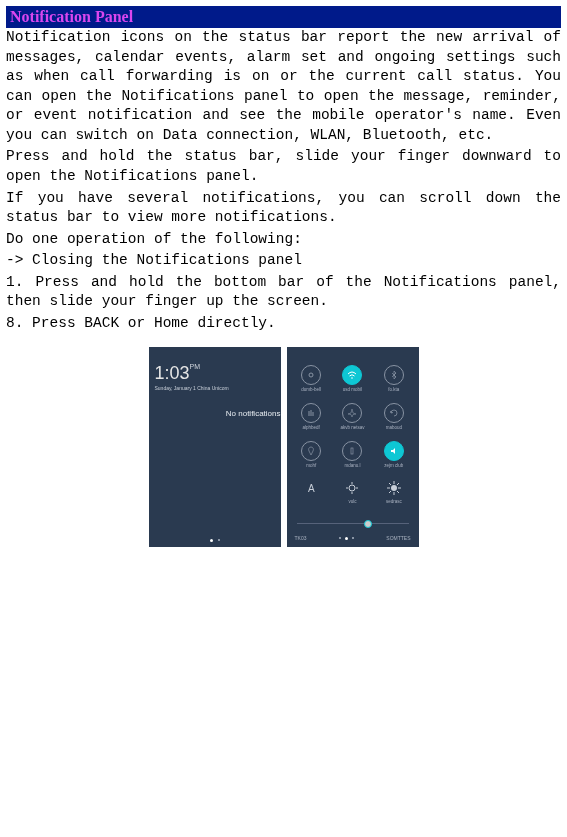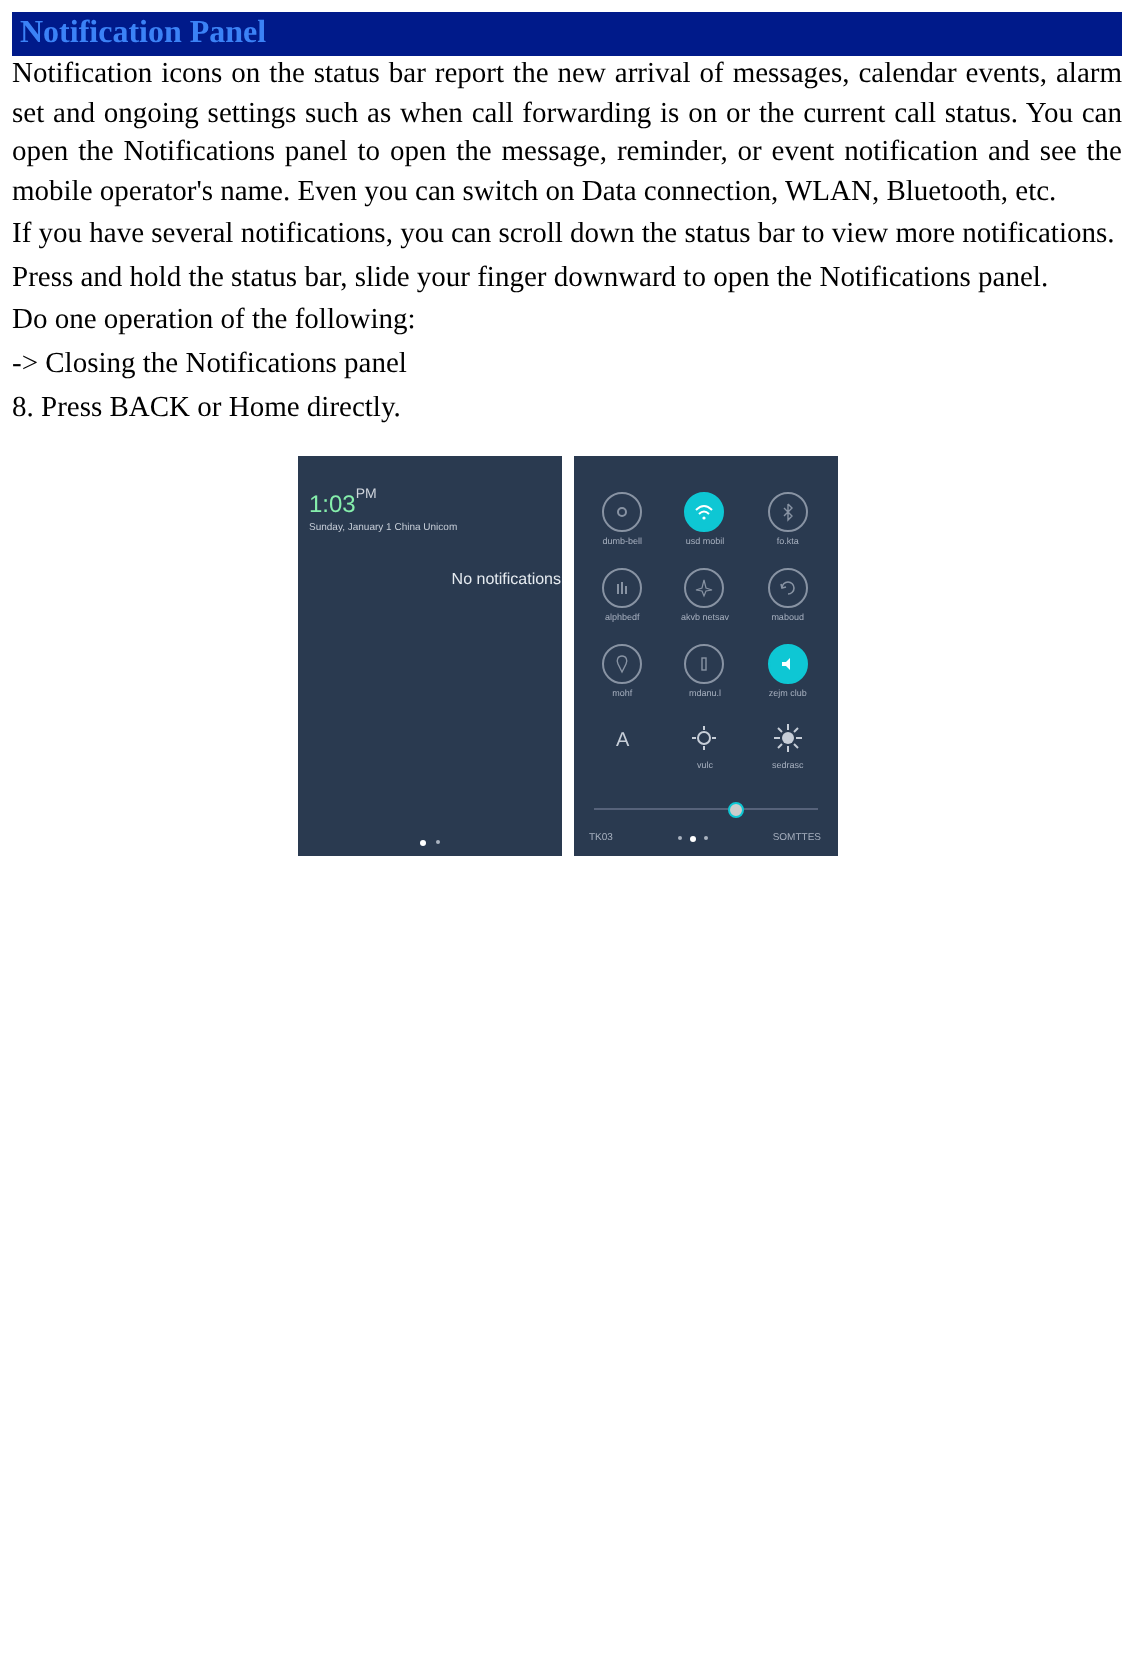--- a/index.html
+++ b/index.html
@@ -10,29 +10,30 @@
     color: #000;
     width: 567px;
     box-sizing: border-box;
   }
   .page {
     padding: 6px 6px 10px 6px;
     box-sizing: border-box;
   }
   .header-bar {
     background: #001a8a;
-    color: #3b82f6;
+    color: #d946ef;
     font-weight: bold;
     padding: 2px 4px;
     font-size: 16px;
   }
   .body-text p {
     margin: 0 0 0 0;
     text-align: justify;
     line-height: 1.35;
+    font-family: Liberation Mono, monospace;
   }
   .body-text .sub {
     margin-top: 2px;
   }
   .screenshots {
     margin-top: 14px;
     display: flex;
     justify-content: center;
     gap: 6px;
   }
@@ -46,23 +47,23 @@
   }
   
   .statusbar {
     height: 10px;
     background: #2a3a50;
   }
   .time-block {
     padding: 6px 6px 10px 6px;
   }
   .time-big {
-    font-size: 12px;
+    font-size: 18px;
     font-weight: 300;
-    color: #86efac;
+    color: #e5e5e5;
   }
   .time-ampm {
     font-size: 7px;
     vertical-align: top;
   }
   .time-date {
     font-size: 5px;
     color: #c7ced8;
     margin-top: 1px;
   }
@@ -178,24 +179,25 @@
 </head>
 <body>
 
 <div class="page">
   <div class="header-bar">
     <span>Notification Panel</span>
   </div>
 
   <div class="body-text">
     <p>Notification icons on the status bar report the new arrival of messages, calendar events, alarm set and ongoing settings such as when call forwarding is on or the current call status. You can open the Notifications panel to open the message, reminder, or event notification and see the mobile operator's name. Even you can switch on Data connection, WLAN, Bluetooth, etc.</p>
+    <p class="sub">Press and hold the status bar, slide your finger downward to open the Notifications panel.</p>
     <p class="sub">If you have several notifications, you can scroll down the status bar to view more notifications.</p>
-    <p class="sub">Press and hold the status bar, slide your finger downward to open the Notifications panel.</p>
     <p class="sub">Do one operation of the following:</p>
     <p class="sub">-&gt; Closing the Notifications panel</p>
+    <p class="sub">1. Press and hold the bottom bar of the Notifications panel, then slide your finger up the screen.</p>
     <p class="sub">8. Press BACK or Home directly.</p>
   </div>
 
   <div class="screenshots">
 
     <div class="phone">
       <div class="statusbar"></div>
       <div class="time-block">
         <div>
           <span class="time-big">1:03</span><span class="time-ampm">PM</span>

